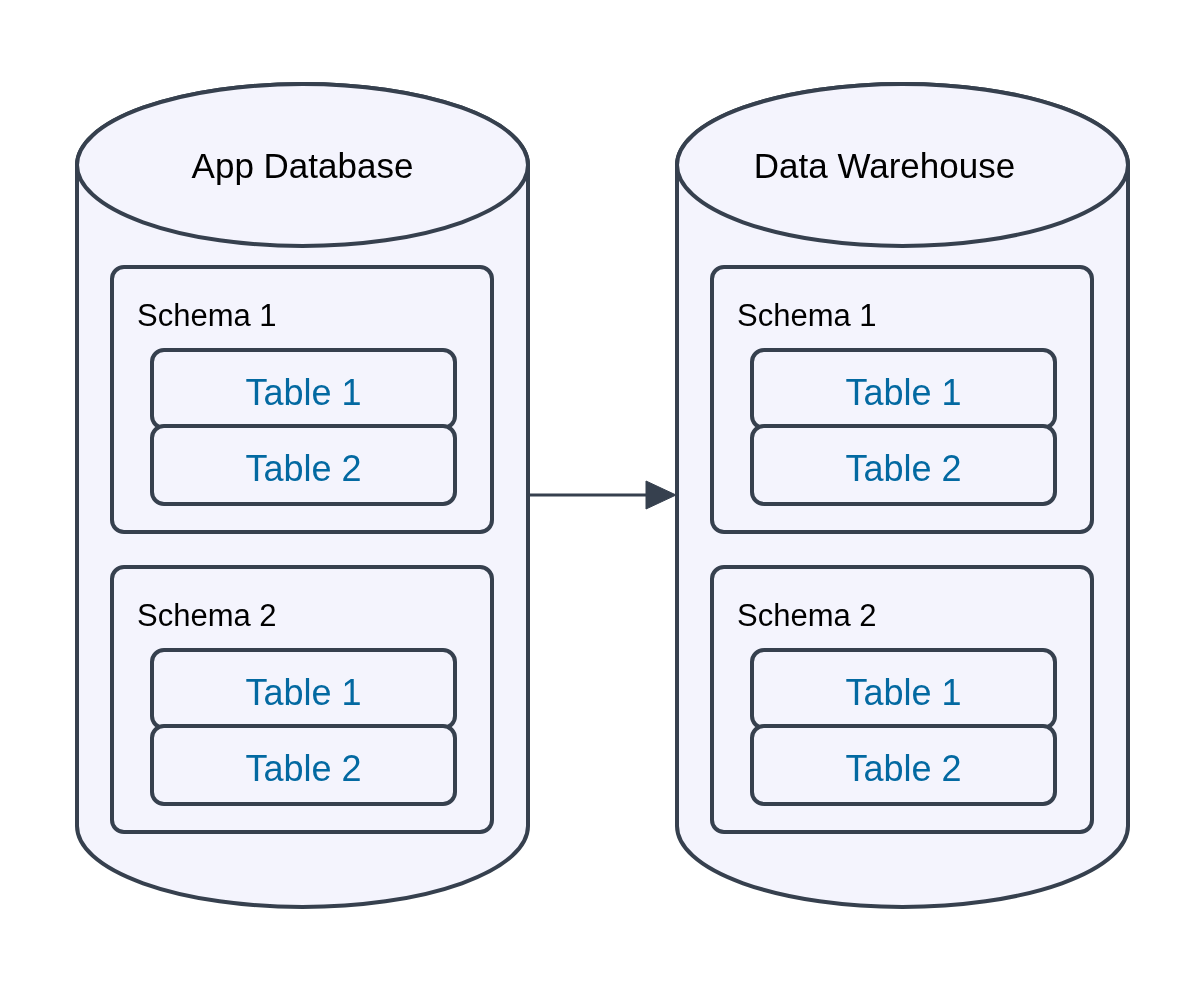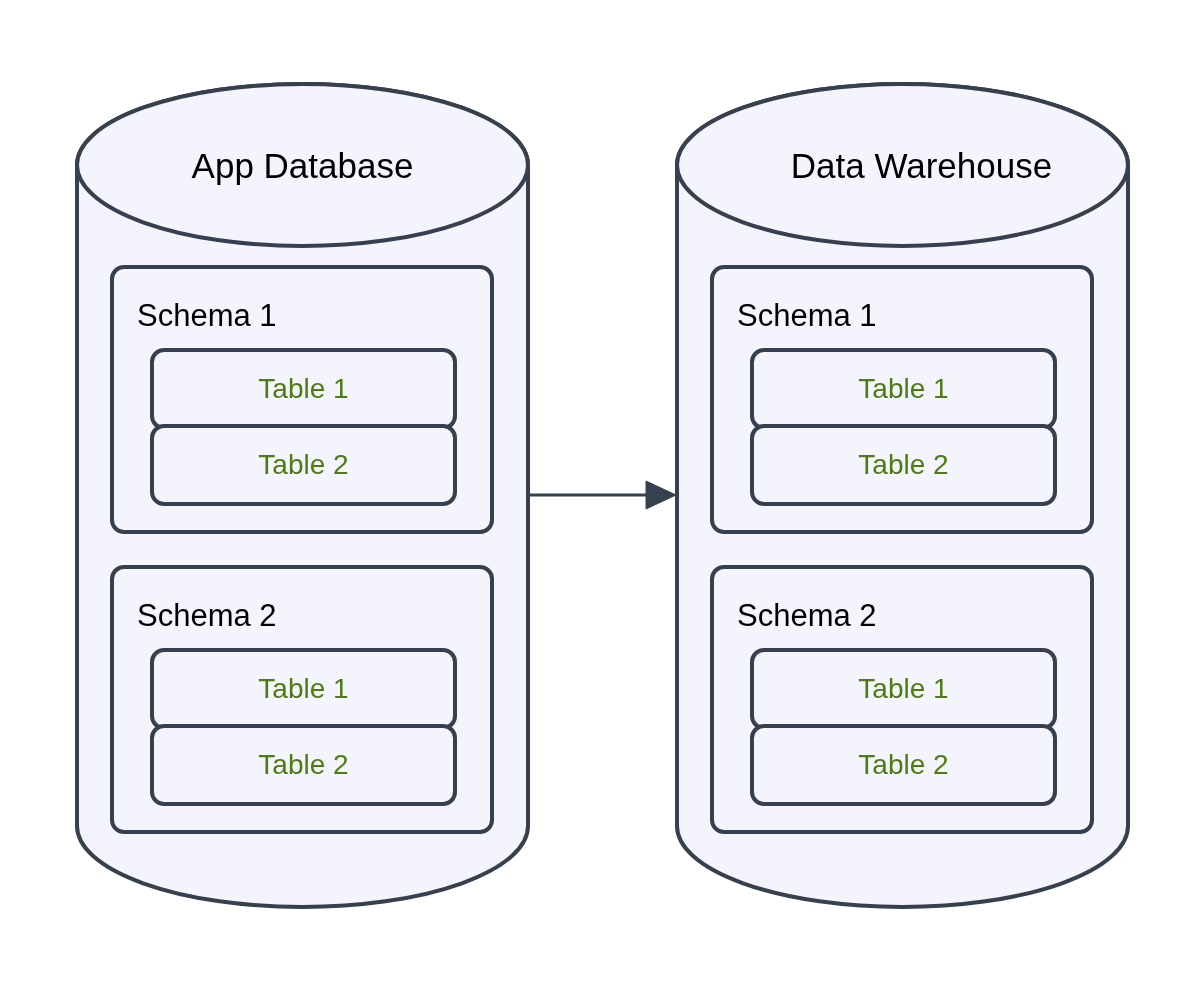--- a/index.html
+++ b/index.html
@@ -37,22 +37,22 @@
   .schema-label {
     position: absolute;
     font-size: 31px;
     color: #000000;
     line-height: 1;
     white-space: nowrap;
   }
   .table-label {
     position: absolute;
     text-align: center;
-    font-size: 28px;
-    color: #4d7c0f;
+    font-size: 36px;
+    color: #0369a1;
     line-height: 1;
     white-space: nowrap;
   }
 </style>
 </head>
 <body>
 
 <div id="canvas">
 
   <svg id="diagram-svg" viewBox="0 0 1204 990">
@@ -108,21 +108,21 @@
   <div class="db-title" style="left:77px; top:148px; width:451px;">App Database</div>
 
   <div class="schema-label" style="left:137px; top:300px;">Schema 1</div>
   <div class="schema-label" style="left:137px; top:600px;">Schema 2</div>
 
   <div class="table-label" style="left:152px; top:375px; width:303px;">Table 1</div>
   <div class="table-label" style="left:152px; top:451px; width:303px;">Table 2</div>
   <div class="table-label" style="left:152px; top:675px; width:303px;">Table 1</div>
   <div class="table-label" style="left:152px; top:751px; width:303px;">Table 2</div>
 
-  <div class="db-title" style="left:696px; top:148px; width:451px;">Data Warehouse</div>
+  <div class="db-title" style="left:659px; top:148px; width:451px;">Data Warehouse</div>
 
   <div class="schema-label" style="left:737px; top:300px;">Schema 1</div>
   <div class="schema-label" style="left:737px; top:600px;">Schema 2</div>
 
   <div class="table-label" style="left:752px; top:375px; width:303px;">Table 1</div>
   <div class="table-label" style="left:752px; top:451px; width:303px;">Table 2</div>
   <div class="table-label" style="left:752px; top:675px; width:303px;">Table 1</div>
   <div class="table-label" style="left:752px; top:751px; width:303px;">Table 2</div>
 
 </div>

